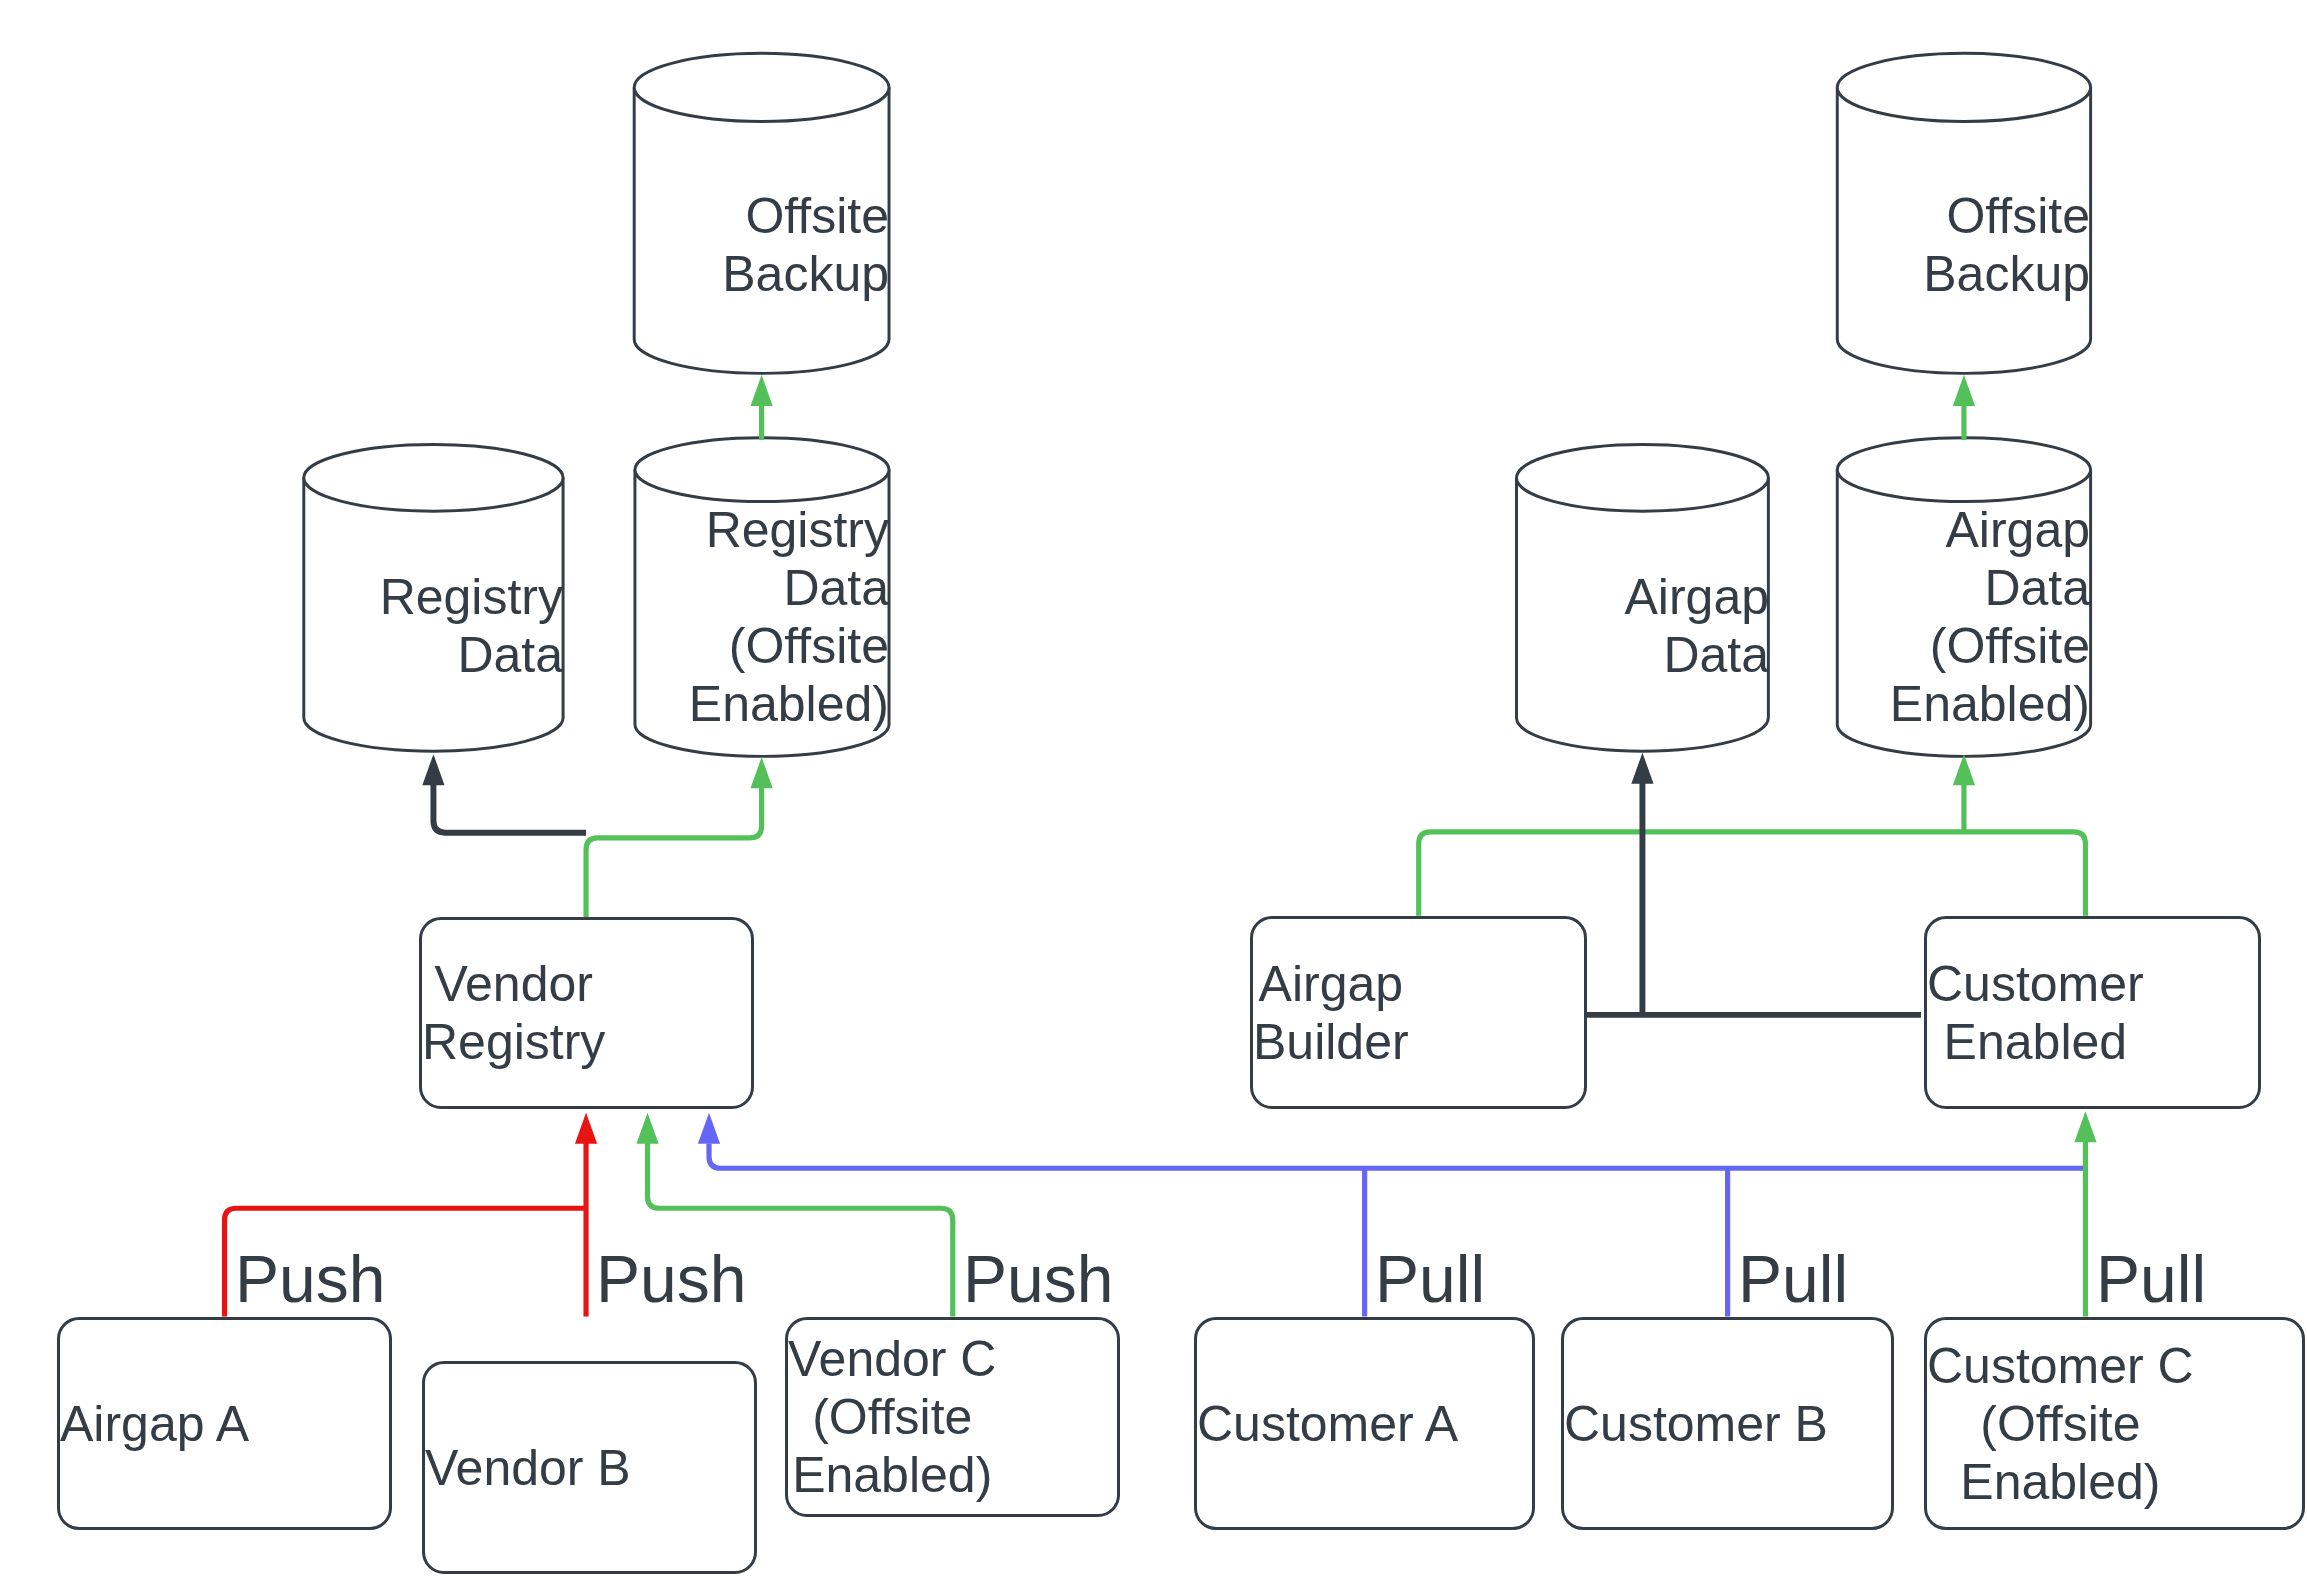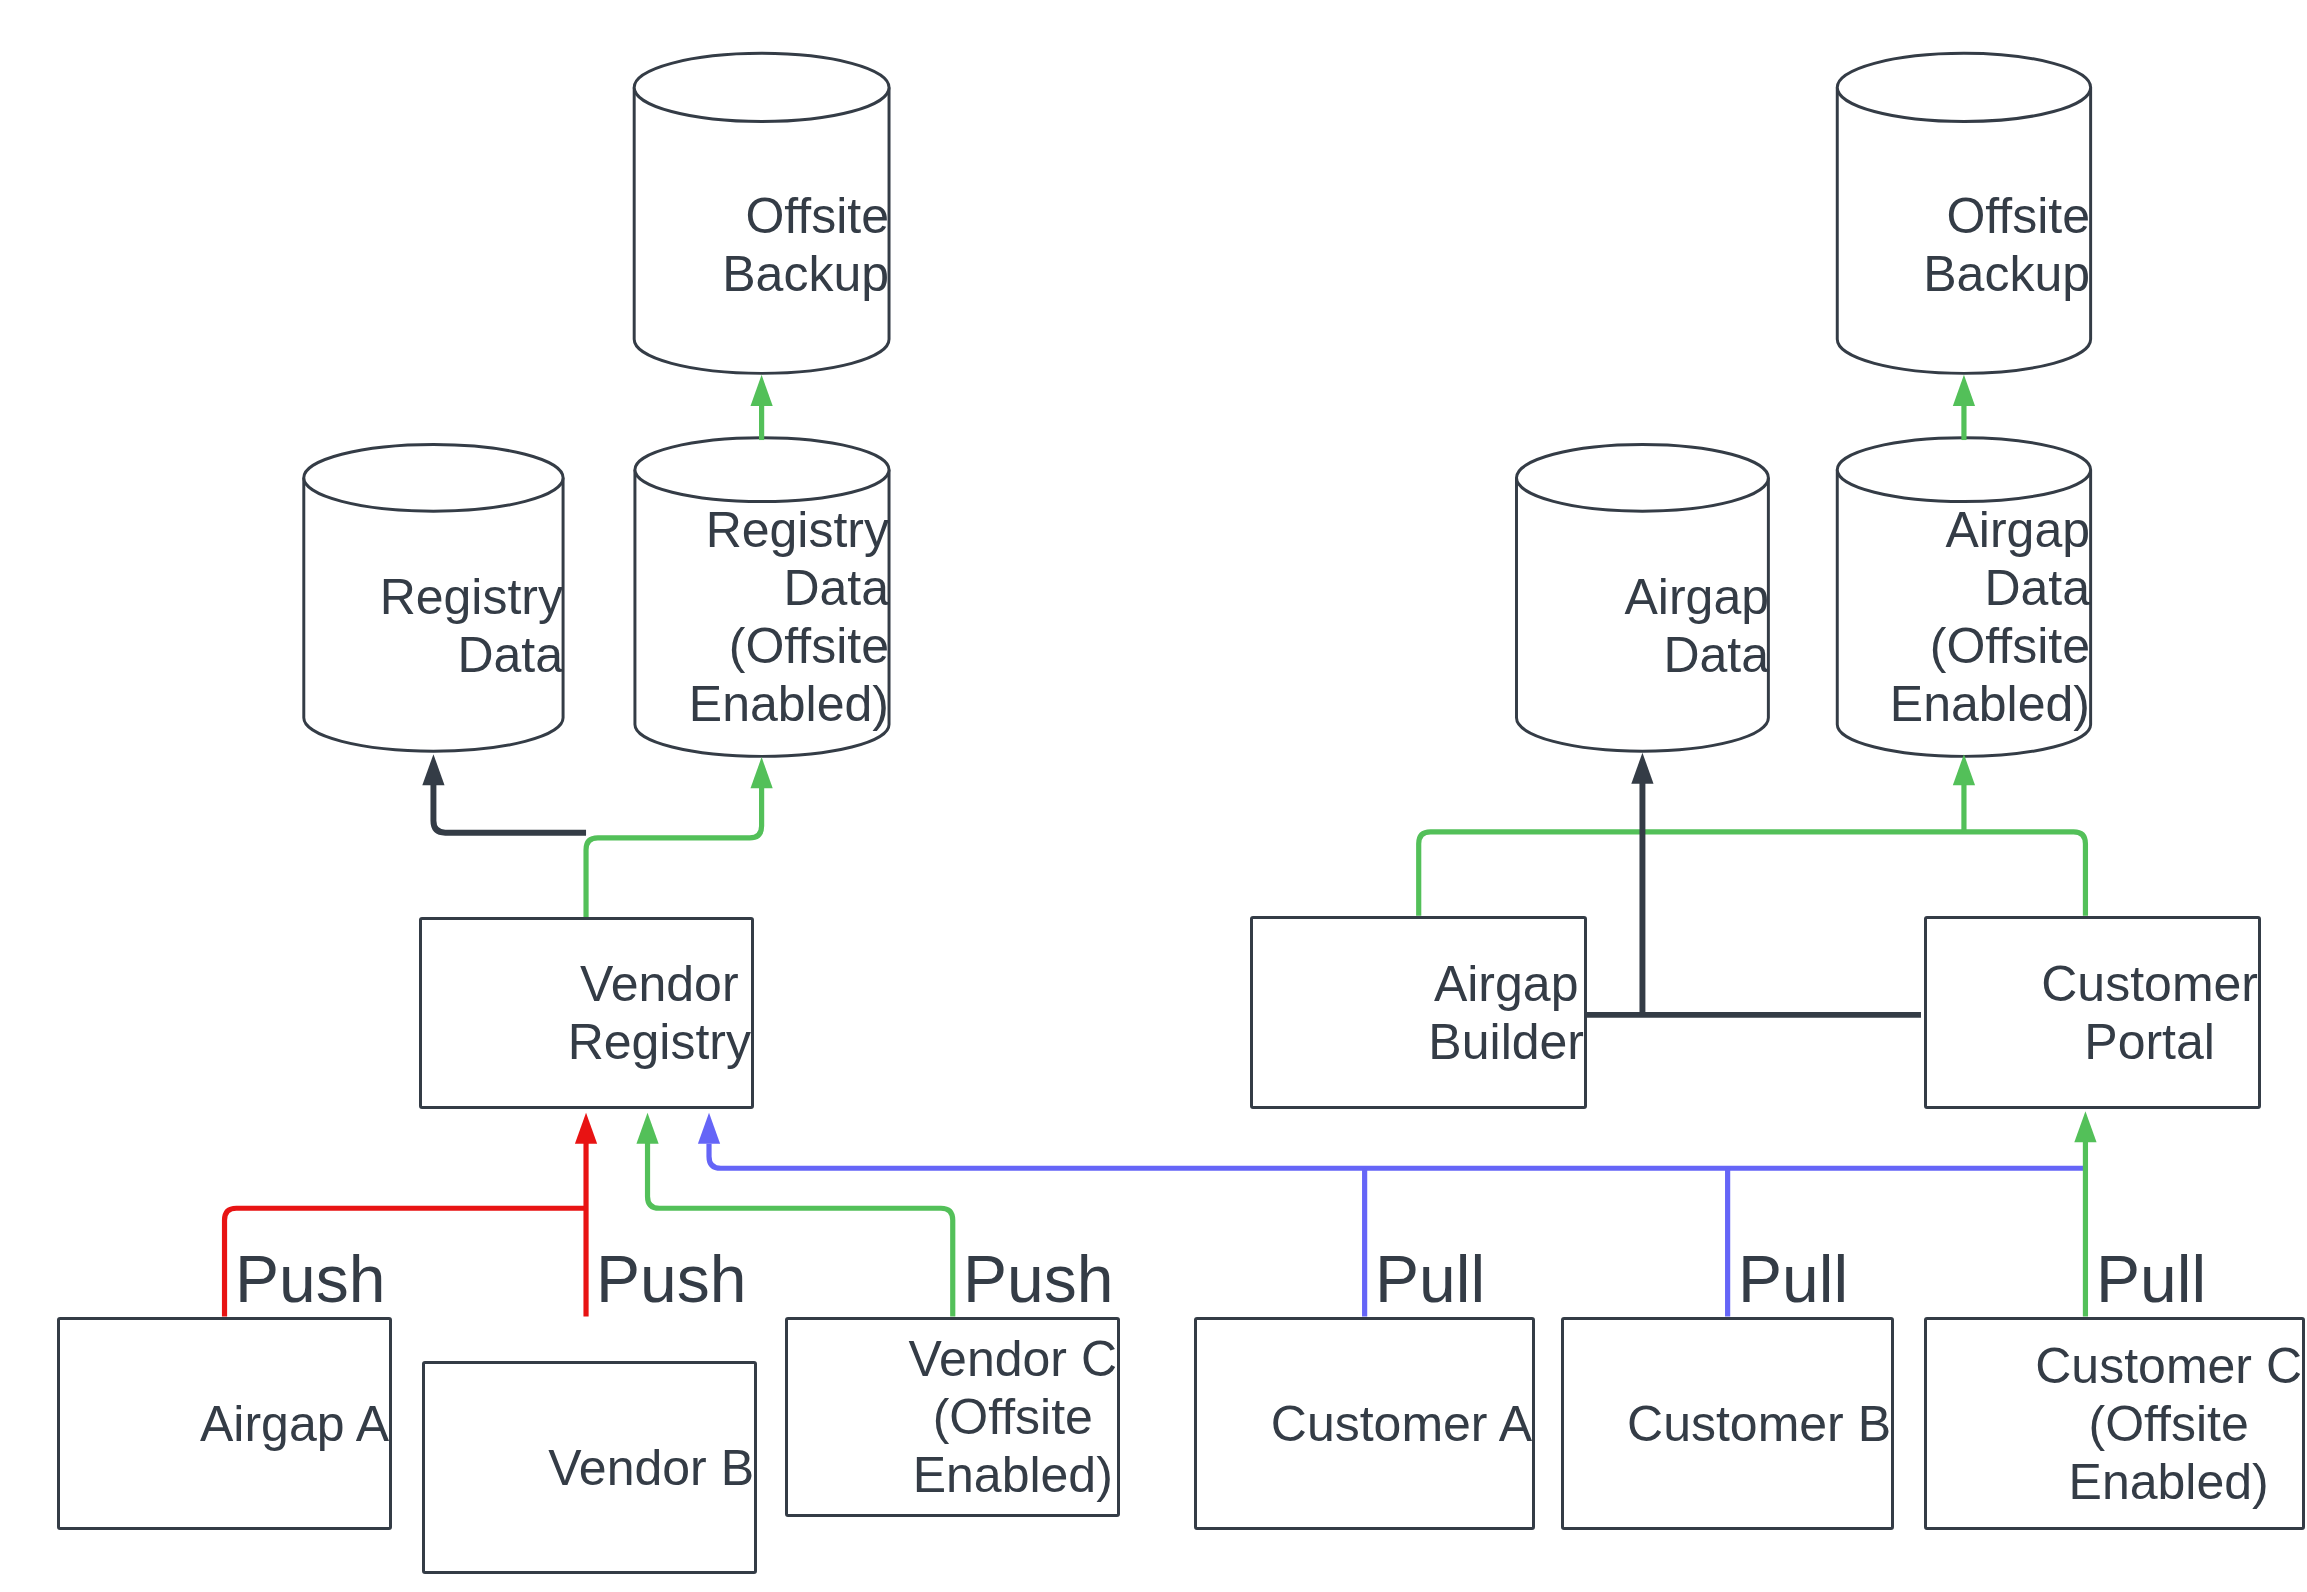--- a/index.html
+++ b/index.html
@@ -13,22 +13,22 @@
   .ed{stroke:var(--c-dark,#343c46);stroke-width:8;fill:none;}
   .eg{stroke:var(--c-green,#53c059);stroke-width:7;fill:none;}
   .er{stroke:var(--c-red,#e81313);stroke-width:7;fill:none;}
   .eb{stroke:var(--c-blue,#6565f7);stroke-width:7;fill:none;}
   .ad{fill:var(--c-dark,#343c46);stroke:none;}
   .ag{fill:var(--c-green,#53c059);stroke:none;}
   .ar{fill:var(--c-red,#e81313);stroke:none;}
   .ab{fill:var(--c-blue,#6565f7);stroke:none;}
   .node{
     position:absolute;box-sizing:border-box;
-    border:3px solid var(--c-dark,#343c46);border-radius:3px;background:#fff;
-    display:flex;align-items:center;justify-content:flex-end;
+    border:3px solid var(--c-dark,#343c46);border-radius:22px;background:#fff;
+    display:flex;align-items:center;justify-content:flex-start;
   }
   .lbl{
     font-size:50px;line-height:58px;text-align:center;
     white-space:pre-line;color:var(--c-text,#343c46);
   }
   .cyl-lbl{position:absolute;text-align:right;}
   .edge-lbl{position:absolute;font-size:66px;line-height:50px;white-space:pre;}
 </style>
 </head>
 <body>
@@ -123,21 +123,21 @@
   <div class="node" style="left:419px;top:917px;width:335px;height:192px;">
     <span class="lbl">Vendor
 Registry</span>
   </div>
   <div class="node" style="left:1250px;top:916px;width:337px;height:193px;">
     <span class="lbl">Airgap
 Builder</span>
   </div>
   <div class="node" style="left:1924px;top:916px;width:337px;height:193px;">
     <span class="lbl">Customer
-Portal</span>
+Enabled</span>
   </div>
 
   <div class="node" style="left:57px;top:1317px;width:335px;height:213px;">
     <span class="lbl">Airgap A</span>
   </div>
   <div class="node" style="left:422px;top:1317px;width:335px;height:213px;margin-top:44px;">
     <span class="lbl">Vendor B</span>
   </div>
   <div class="node" style="left:785px;top:1317px;width:335px;height:200px;">
     <span class="lbl">Vendor C

